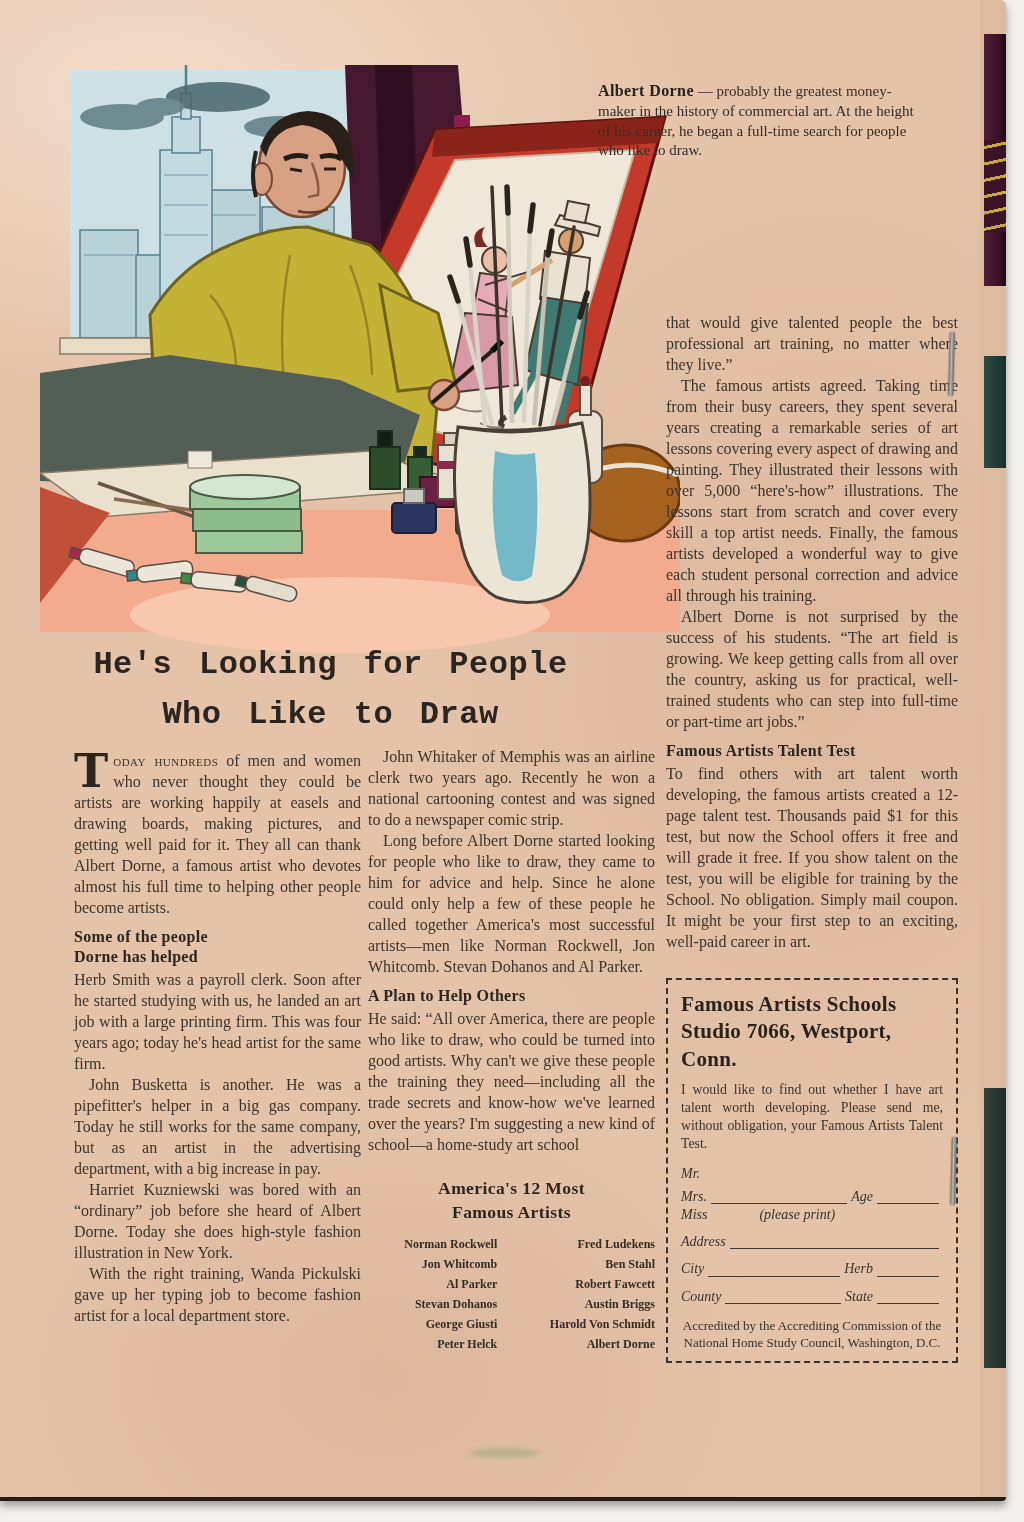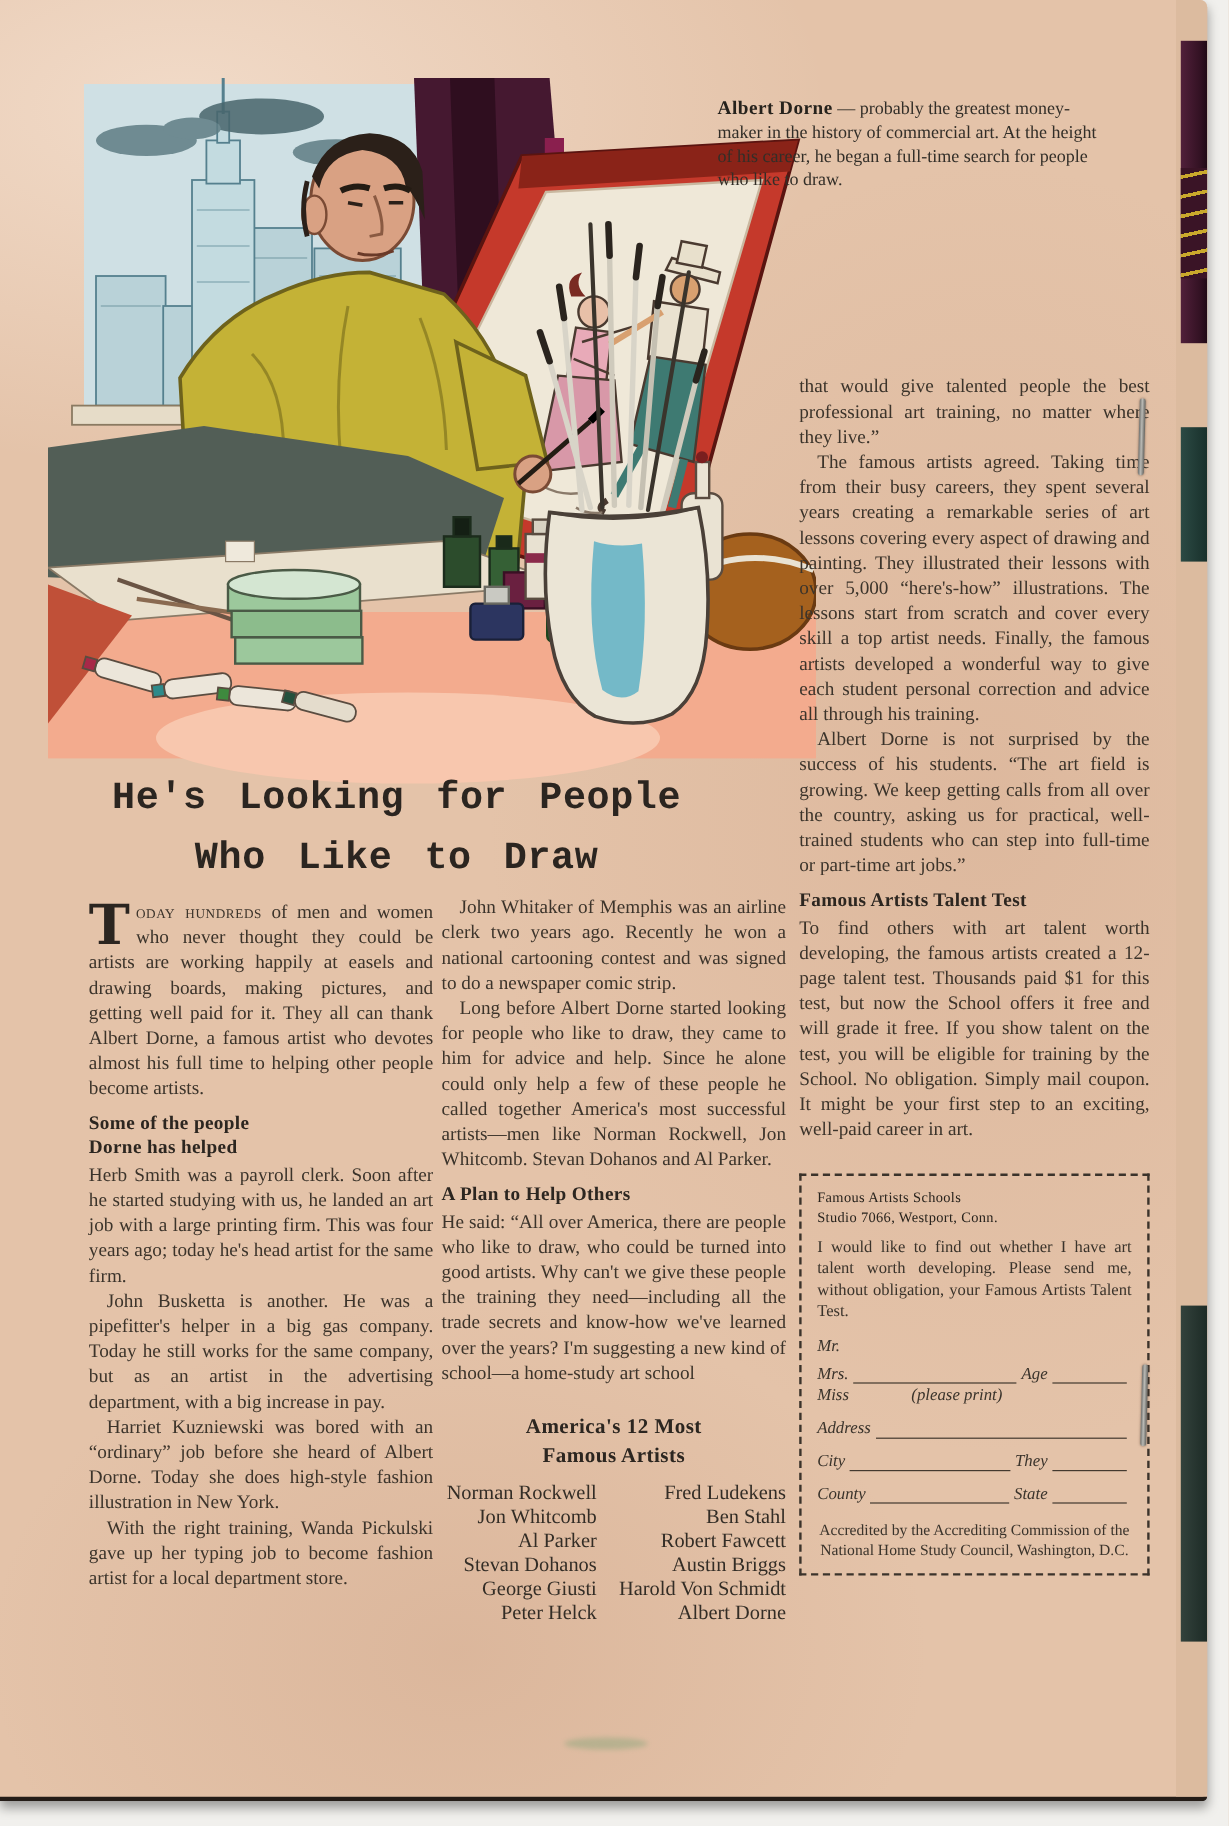--- a/index.html
+++ b/index.html
@@ -50,30 +50,30 @@
   #col-mid{left:368px;top:746px;}
   #col-right{left:666px;top:312px;width:292px;}
   .col p{margin:0;}
   .col p.ind{text-indent:15px;}
   .subhead{font-weight:bold;color:#2c2620;margin:9px 0 2px;line-height:20px;letter-spacing:.3px;}
   .dropcap{float:left;font-family:"DejaVu Serif",serif;font-weight:bold;font-size:46px;line-height:.8;padding:3px 5px 0 0;color:#2b2520;}
   .smallcaps{font-variant:small-caps;letter-spacing:.5px;}
 
   .artists{margin-top:22px;}
   .artists .atitle{text-align:center;font-weight:bold;font-size:17.5px;line-height:1.35;color:#2c2620;letter-spacing:.4px;}
-  .artists .grid{margin-top:10px;font-weight:normal;font-size:17px;color:#332d26;}
+  .artists .grid{margin-top:10px;font-weight:bold;font-size:12px;color:#332d26;}
   .artists .arow{display:flex;line-height:20px;}
   .artists .aL{flex:1;text-align:right;padding-right:9px;}
   .artists .aR{flex:1.15;text-align:right;}
 
   .coupon{
     margin-top:26px;border:2.5px dashed #3b332b;padding:11px 13px 10px;
     font-size:13.8px;line-height:1.3;color:#3a332b;text-align:left;
   }
-  .coupon .cname{font-weight:normal;font-size:12px;line-height:1.3;letter-spacing:.3px;color:#28231d;}
+  .coupon .cname{font-weight:bold;font-size:21px;line-height:1.3;letter-spacing:.3px;color:#28231d;}
   .coupon .cbody{margin-top:8px;text-align:justify;}
   .frow{display:flex;align-items:flex-end;font-style:italic;font-size:14px;margin-top:9px;}
   .frow .lab{white-space:nowrap;}
   .fline{flex:1;border-bottom:1.5px solid #43392f;margin:0 4px 2px;}
   .fline.short{flex:0 0 62px;}
   .frow.mr{margin-top:12px;margin-bottom:-4px;}
   .frow.miss{margin-top:0;}
   .pprint{margin-left:52px;}
   .accred{margin-top:12px;text-align:center;font-size:13px;line-height:1.3;}
 </style>
@@ -338,21 +338,21 @@
         <span class="lab">Miss</span>
         <span class="pprint">(please print)</span>
       </div>
       <div class="frow">
         <span class="lab">Address</span>
         <span class="fline"></span>
       </div>
       <div class="frow">
         <span class="lab">City</span>
         <span class="fline"></span>
-        <span class="lab">They</span>
+        <span class="lab">Herb</span>
         <span class="fline short"></span>
       </div>
       <div class="frow">
         <span class="lab">County</span>
         <span class="fline"></span>
         <span class="lab">State</span>
         <span class="fline short"></span>
       </div>
       <div class="accred">Accredited by the Accrediting Commission of the National Home Study Council, Washington, D.C.</div>
     </div>

